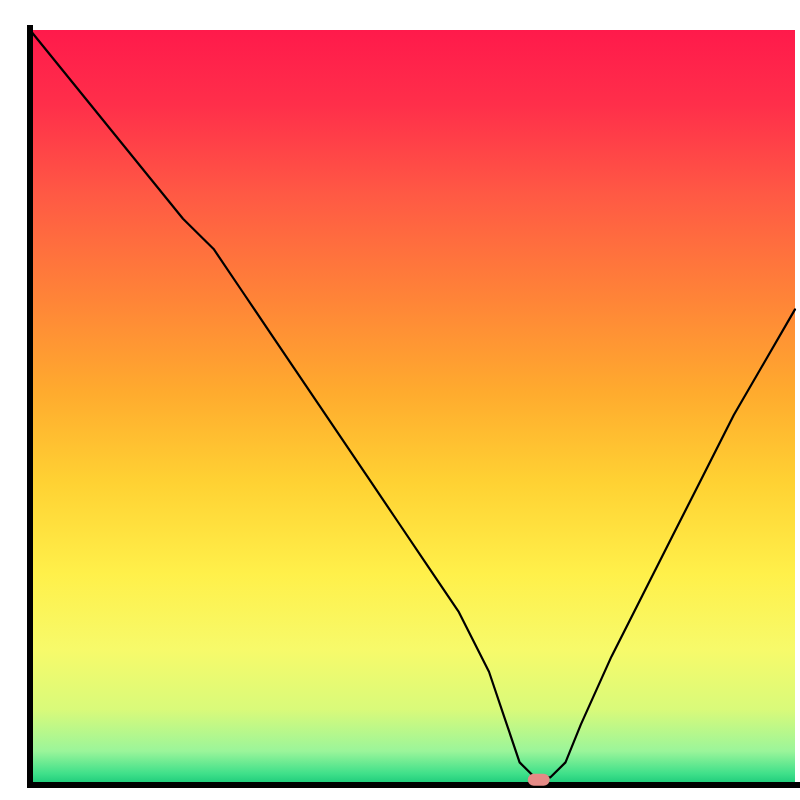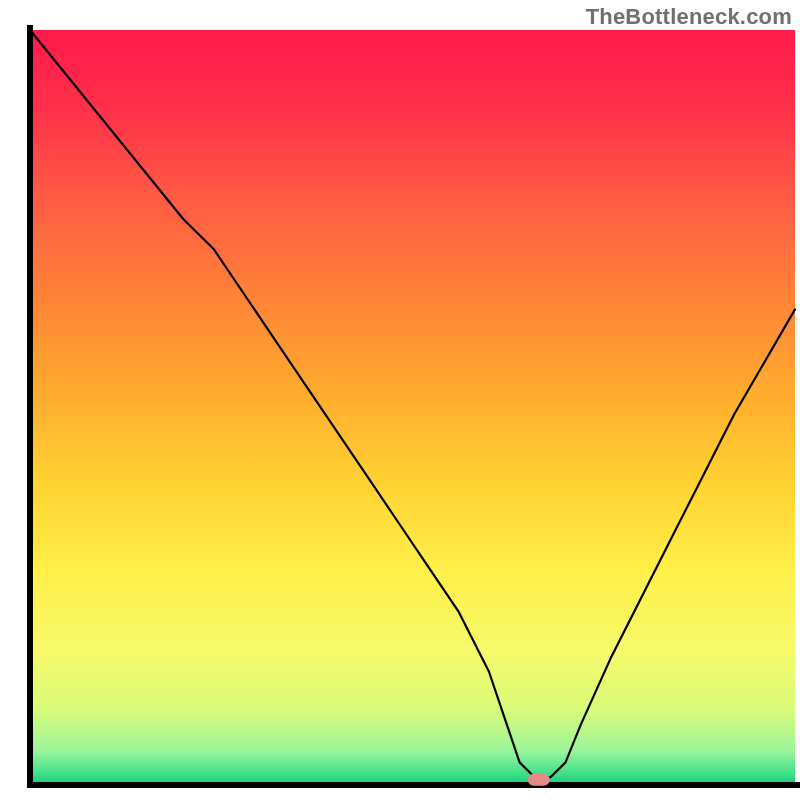--- a/index.html
+++ b/index.html
@@ -27,21 +27,20 @@
     z-index: 10;
   }
   svg {
     display: block;
   }
 </style>
 </head>
 <body>
 
 <div class="chart-container">
-  <div class="watermark">TheBottleneck.com</div>
   <svg id="chart-svg" width="800" height="800" viewBox="0 0 800 800">
     <defs>
       <linearGradient id="bg-grad" x1="0" y1="0" x2="0" y2="1">
           <stop offset="0%" stop-color="#ff1a4b"></stop>
           <stop offset="10%" stop-color="#ff2f4a"></stop>
           <stop offset="22%" stop-color="#ff5a44"></stop>
           <stop offset="35%" stop-color="#ff8238"></stop>
           <stop offset="48%" stop-color="#ffab2e"></stop>
           <stop offset="60%" stop-color="#ffd233"></stop>
           <stop offset="72%" stop-color="#fff04a"></stop>

